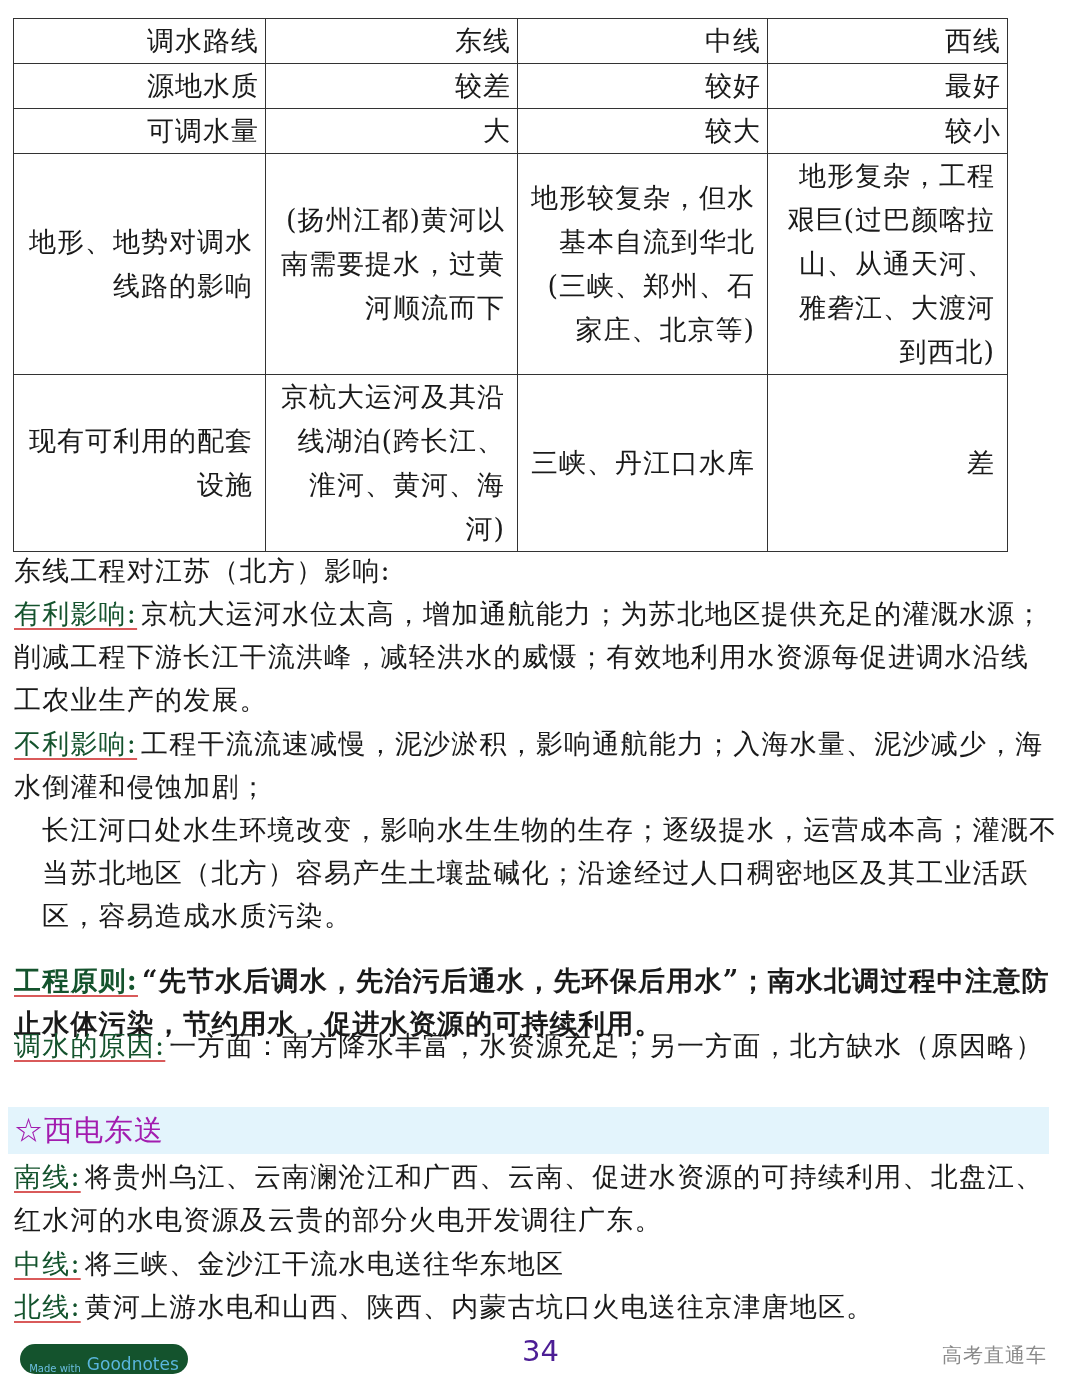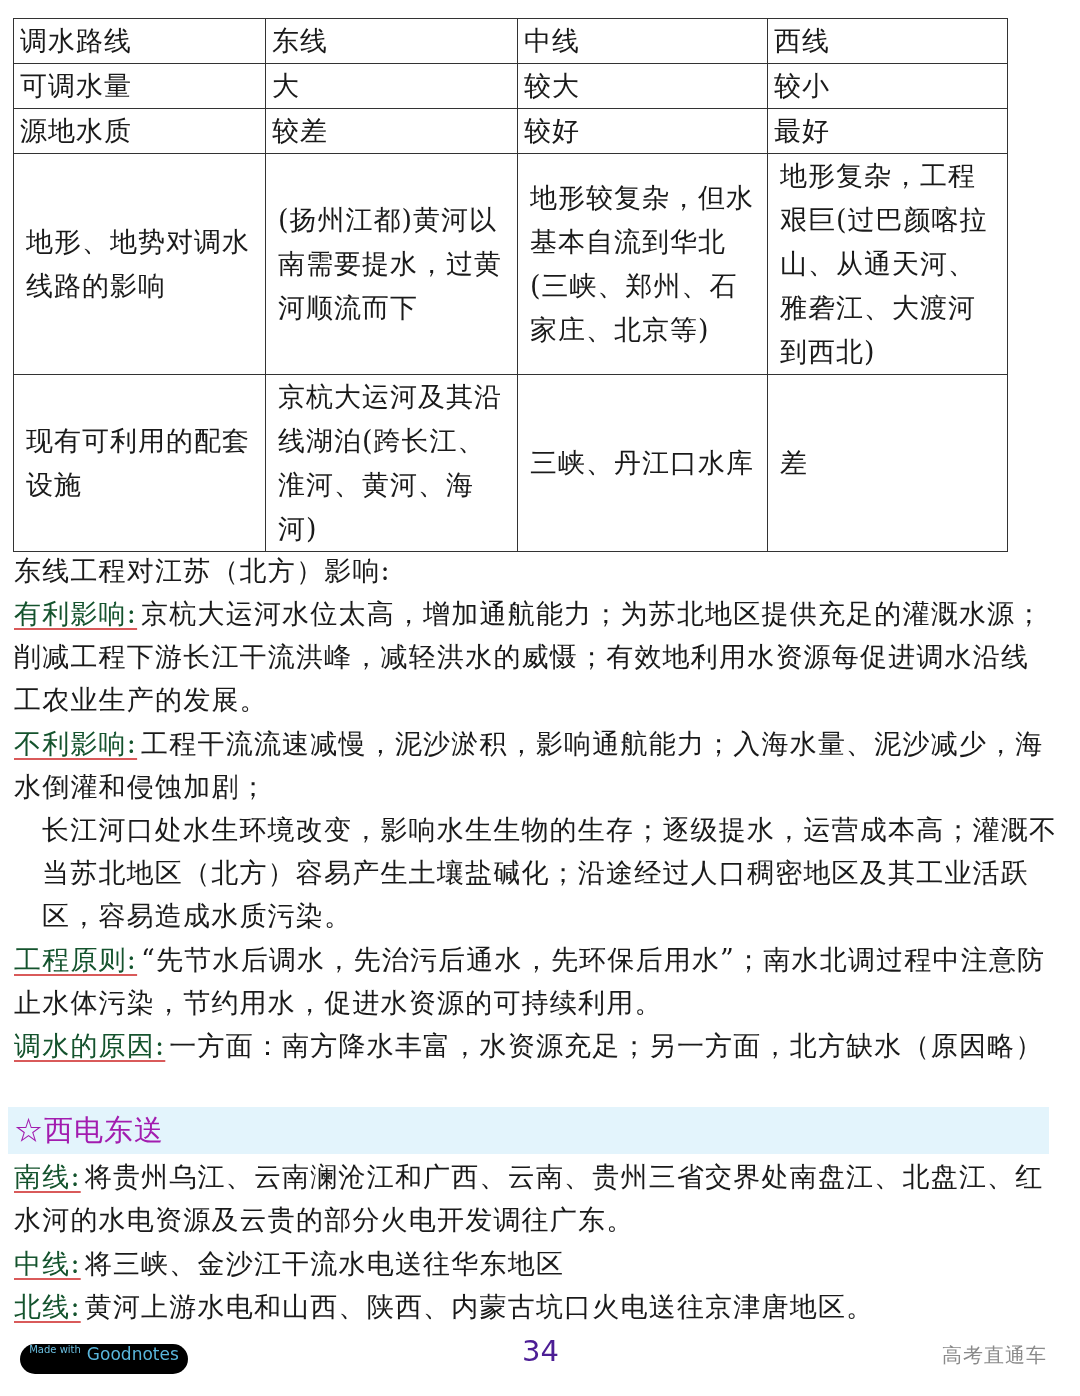--- a/index.html
+++ b/index.html
@@ -7,21 +7,21 @@
     width: 1080px; height: 1396px; position: relative; overflow: hidden;
     font-family: "DejaVu Serif", "Liberation Serif", serif;
     color: #1a1a1a;
   }
   .page-table {
     position: absolute; left: 13px; top: 18px;
     border-collapse: collapse; table-layout: fixed;
   }
   .page-table td {
     border: 1.5px solid #333;
-    text-align: left; vertical-align: middle;
+    text-align: right; vertical-align: middle;
     font-size: 27px; line-height: 44px;
     padding: 0 6px; box-sizing: border-box;
     letter-spacing: 1px;
   }
   .page-table col.c0 { width: 252px; }
   .page-table col.c1 { width: 252px; }
   .page-table col.c2 { width: 250px; }
   .page-table col.c3 { width: 240px; }
   .page-table tr.r-short td { height: 45px; line-height: 40px; }
   .page-table tr.r-terrain td { height: 216px; }
@@ -41,23 +41,23 @@
   .section-band {
     position: absolute; left: 8px; top: 1107px; width: 1041px; height: 47px;
     background: #e3f4fc;
   }
   .section-title {
     position: absolute; left: 14px; top: 1109px;
     font-size: 29px; line-height: 43px; color: #a21caf; letter-spacing: 1px;
   }
   .goodnotes-badge {
     position: absolute; left: 20px; top: 1344px; width: 168px; height: 30px;
-    border-radius: 15px; background: #000000;
+    border-radius: 15px; background: #14532d;
     font-family: "DejaVu Sans", "Liberation Sans", sans-serif;
-    display: flex; align-items: flex-start; justify-content: center; gap: 6px;
+    display: flex; align-items: flex-end; justify-content: center; gap: 6px;
   }
   .goodnotes-badge .made { font-size: 10px; color: #6bbfe0; }
   .goodnotes-badge .brand { font-size: 17px; color: #5ab6dc; }
   .page-number {
     position: absolute; left: 522px; top: 1334px;
     font-family: "DejaVu Sans", "Liberation Sans", sans-serif;
     font-size: 29px; color: #4c1d95;
   }
   .watermark {
     position: absolute; left: 942px; top: 1342px;
@@ -76,30 +76,30 @@
       <col class="c3">
     </colgroup>
   <tbody>
       <tr class="r-short">
     <td>调水路线</td>
     <td>东线</td>
     <td>中线</td>
     <td>西线</td>
   </tr>
   <tr class="r-short">
+    <td>源地水质</td>
+    <td>较差</td>
+    <td>较好</td>
+    <td>最好</td>
+  </tr>
+  <tr class="r-short">
     <td>可调水量</td>
     <td>大</td>
     <td>较大</td>
     <td>较小</td>
-  </tr>
-  <tr class="r-short">
-    <td>源地水质</td>
-    <td>较差</td>
-    <td>较好</td>
-    <td>最好</td>
   </tr>
   <tr class="r-terrain">
     <td class="multi">地形、地势对调水线路的影响</td>
     <td class="multi">(扬州江都)黄河以南需要提水，过黄河顺流而下</td>
     <td class="multi">地形较复杂，但水基本自流到华北(三峡、郑州、石家庄、北京等)</td>
     <td class="multi">地形复杂，工程艰巨(过巴颜喀拉山、从通天河、雅砻江、大渡河到西北)</td>
   </tr>
   <tr class="r-facility">
     <td class="multi">现有可利用的配套设施</td>
     <td class="multi">京杭大运河及其沿线湖泊(跨长江、淮河、黄河、海河)</td>
@@ -114,33 +114,33 @@
 <div class="text-block" style="top:592px;">
   <span class="lbl">有利影响:</span><span>京杭大运河水位太高，增加通航能力；为苏北地区提供充足的灌溉水源；削减工程下游长江干流洪峰，减轻洪水的威慑；有效地利用水资源每促进调水沿线工农业生产的发展。</span>
 </div>
 
 <div class="text-block" style="top:722px;">
   <span class="lbl">不利影响:</span><span>工程干流流速减慢，泥沙淤积，影响通航能力；入海水量、泥沙减少，海水倒灌和侵蚀加剧；</span>
 </div>
 
 <div class="text-block" style="top:808px;margin-left:28px;">长江河口处水生环境改变，影响水生生物的生存；逐级提水，运营成本高；灌溉不当苏北地区（北方）容易产生土壤盐碱化；沿途经过人口稠密地区及其工业活跃区，容易造成水质污染。</div>
 
-<div class="text-block" style="top:938px;">
+<div class="text-block" style="top:959px;font-weight:bold;">
   <span class="lbl">工程原则:</span><span>“先节水后调水，先治污后通水，先环保后用水”；南水北调过程中注意防止水体污染，节约用水，促进水资源的可持续利用。</span>
 </div>
 
 <div class="text-block" style="top:1024px;">
   <span class="lbl">调水的原因:</span><span>一方面：南方降水丰富，水资源充足；另一方面，北方缺水（原因略）</span>
 </div>
 
 <div class="section-band"></div>
 <div class="section-title">☆西电东送</div>
 
 <div class="text-block" style="top:1155px;">
-  <span class="lbl">南线:</span><span>将贵州乌江、云南澜沧江和广西、云南、贵州三省交界处南盘江、北盘江、红水河的水电资源及云贵的部分火电开发调往广东。</span>
+  <span class="lbl">南线:</span><span>将贵州乌江、云南澜沧江和广西、云南、促进水资源的可持续利用、北盘江、红水河的水电资源及云贵的部分火电开发调往广东。</span>
 </div>
 
 <div class="text-block" style="top:1242px;">
   <span class="lbl">中线:</span><span>将三峡、金沙江干流水电送往华东地区</span>
 </div>
 
 <div class="text-block" style="top:1285px;">
   <span class="lbl">北线:</span><span>黄河上游水电和山西、陕西、内蒙古坑口火电送往京津唐地区。</span>
 </div>
 

